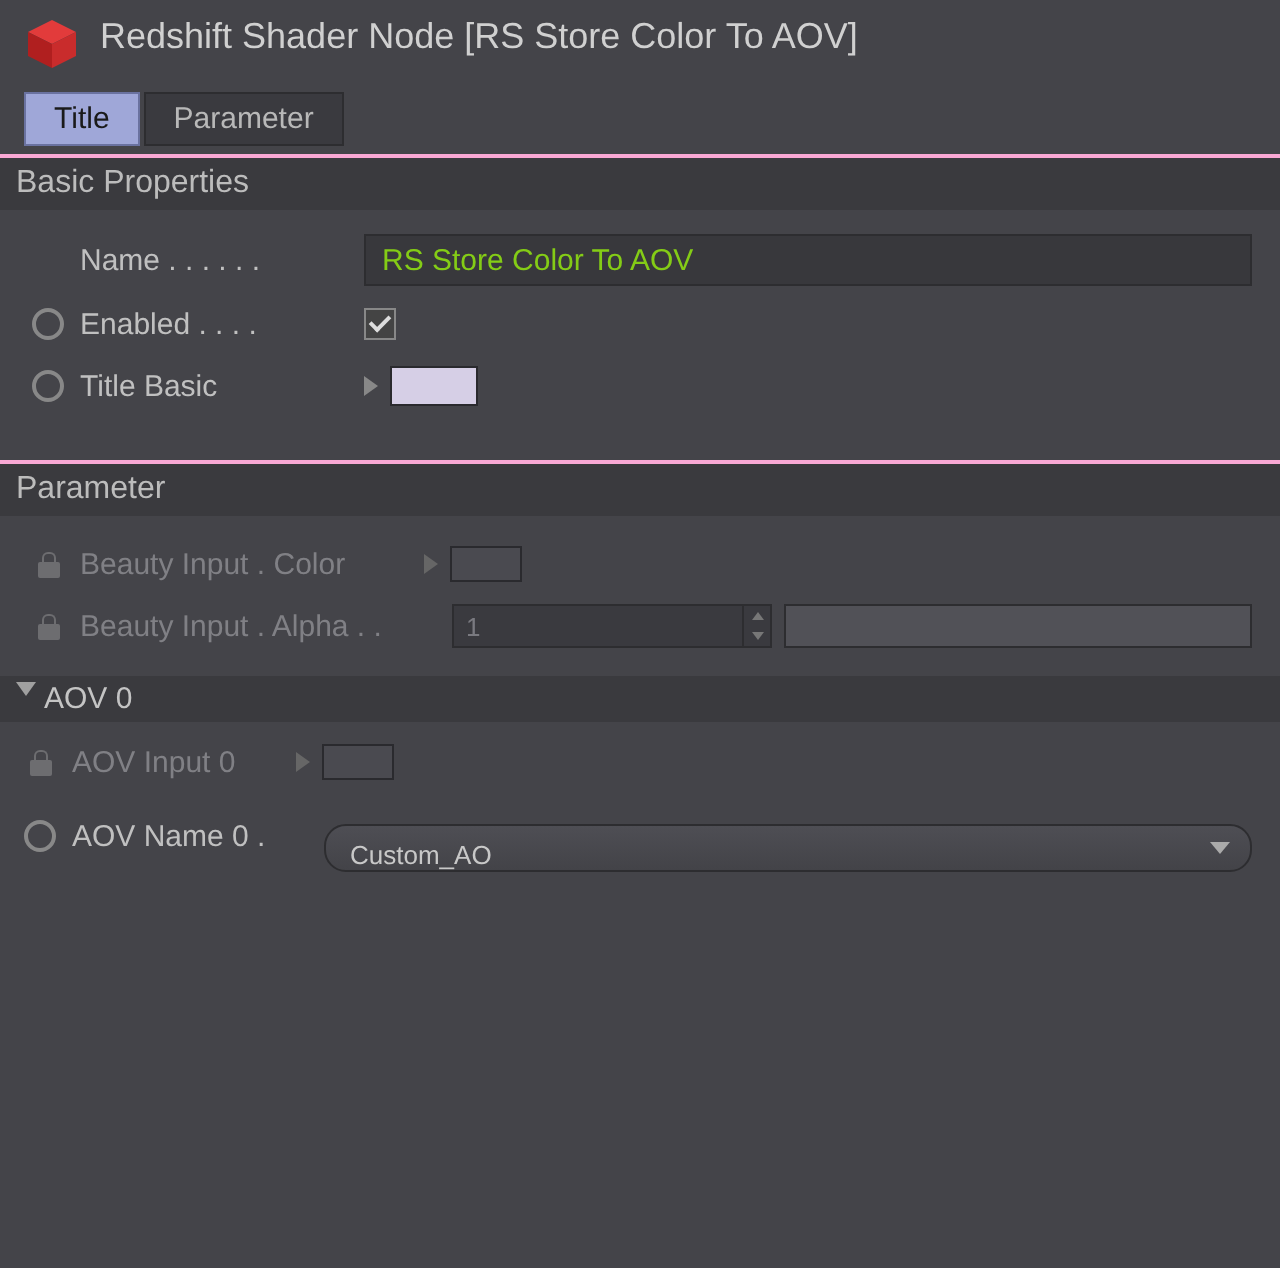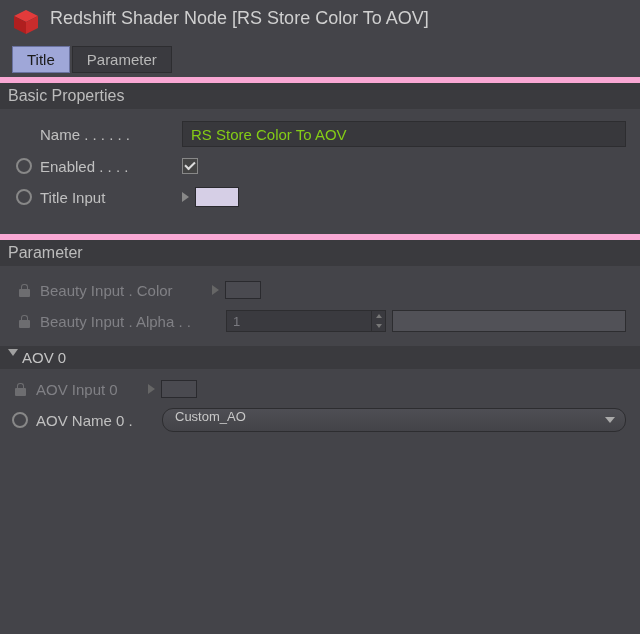--- a/index.html
+++ b/index.html
@@ -44,21 +44,21 @@
     background: #9fa7d8;
     color: #1a1a1a;
     border: 1px solid #6a72a0;
   }
   .tab + .tab { margin-left: 2px; }
   .section-header {
     background: #3a3a3e;
     color: #bcbcbc;
     font-size: 16px;
     padding: 4px 8px;
-    border-top: 6px solid #f9a8d4;
+    border-top: 2px solid #f9a8d4;
   }
   .section-body {
     padding: 12px 14px 18px 14px;
   }
   .row {
     display: flex;
     align-items: center;
     min-height: 24px;
     margin-bottom: 7px;
   }
@@ -198,25 +198,26 @@
     color: #c4c4c4;
     cursor: pointer;
   }
   .indent { padding-left: 10px; }
   .dropdown {
     flex: 1;
     background: linear-gradient(#4e4e54,#434348);
     border: 1px solid #2d2d30;
     border-radius: 11px;
     height: 24px;
-    display: flex; align-items: flex-start;
+    display: flex; align-items: flex-end;
     padding: 0 12px;
     color: #c8c8c8;
     position: relative;
     cursor: pointer;
+    margin-top: 12px;
   }
   .dropdown::after {
     content: "";
     position: absolute;
     right: 10px; top: 50%;
     transform: translateY(-50%);
     width: 0; height: 0;
     border-left: 5px solid transparent;
     border-right: 5px solid transparent;
     border-top: 6px solid #aaa;
@@ -259,21 +260,21 @@
       <div class="label">Enabled . . . .</div>
       <div class="checkbox">
           <div class="check-mark"></div>
         </div>
     </div>
 
     <div class="row">
       <div class="anim-slot">
           <div class="radio-ring"></div>
         </div>
-      <div class="label">Title Input</div>
+      <div class="label">Title Basic</div>
       <div class="tri"></div>
       <div class="swatch" style="background:#d6cfe6"></div>
     </div>
 
 
   </div>
 
   <div class="section-header">Parameter</div>
 
   <div class="section-body" style="padding-bottom:6px">

